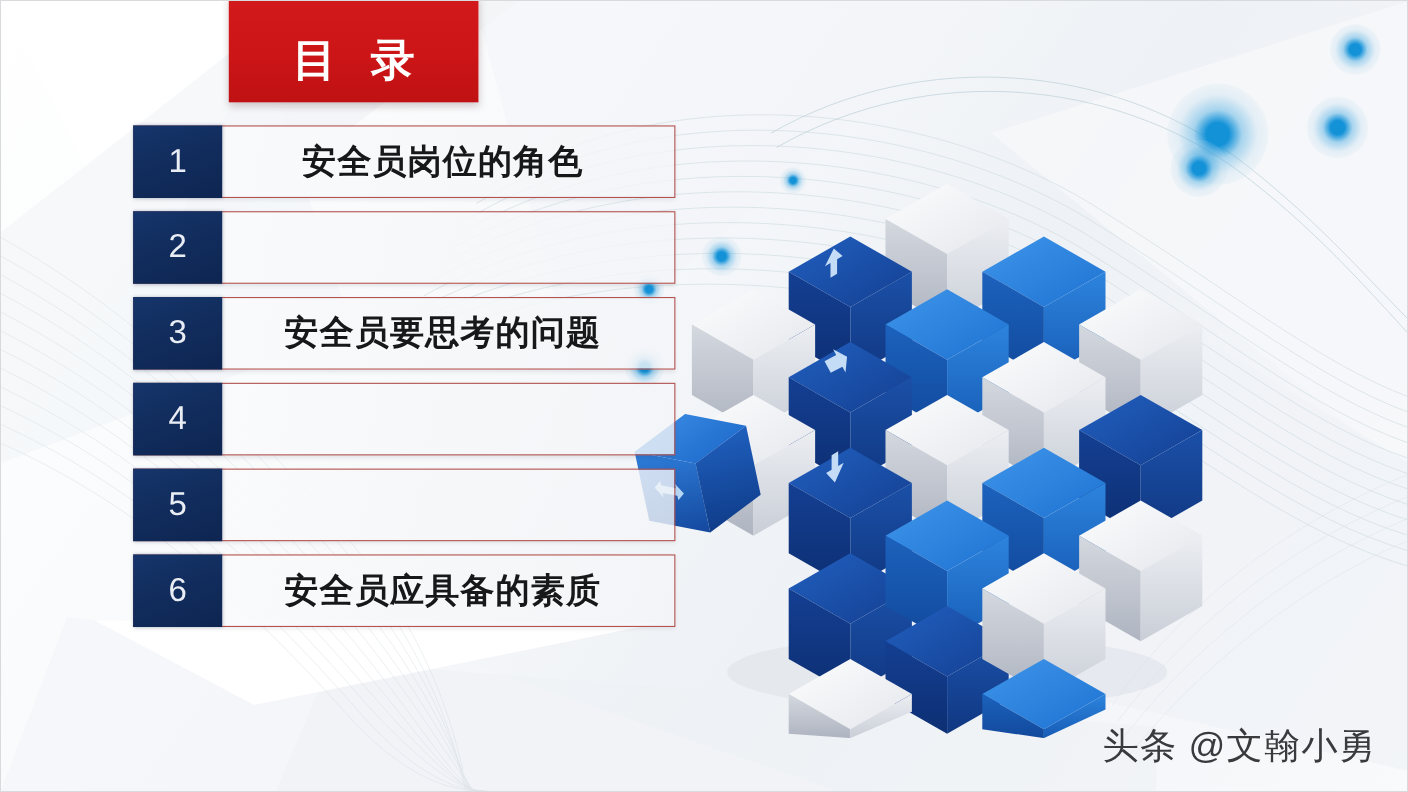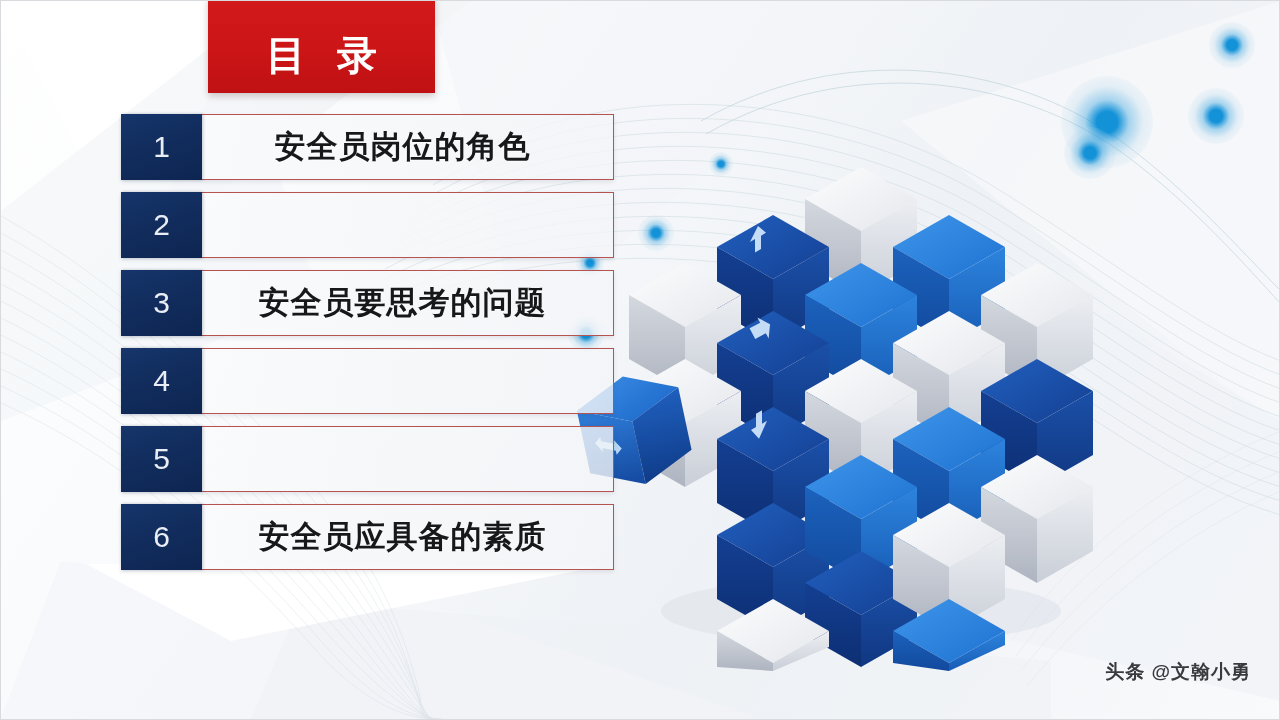--- a/index.html
+++ b/index.html
@@ -111,27 +111,26 @@
     font-size: 31px;
     font-weight: bold;
     letter-spacing: 1px;
     text-shadow: 0 1px 1px rgba(255,255,255,0.75);
   }
 
   
   .watermark {
     position: absolute;
     right: 28px;
-    bottom: 34px;
+    bottom: 18px;
     color: #2a2b2e;
-    font-size: 19px;
+    font-size: 33px;
     letter-spacing: 1px;
     opacity: 0.92;
     white-space: nowrap;
-    font-weight: bold;
   }
 </style>
 </head>
 <body>
 
 <div id="slide">
 
   <div class="bg-base"></div>
 
   <div class="bg-facets">

